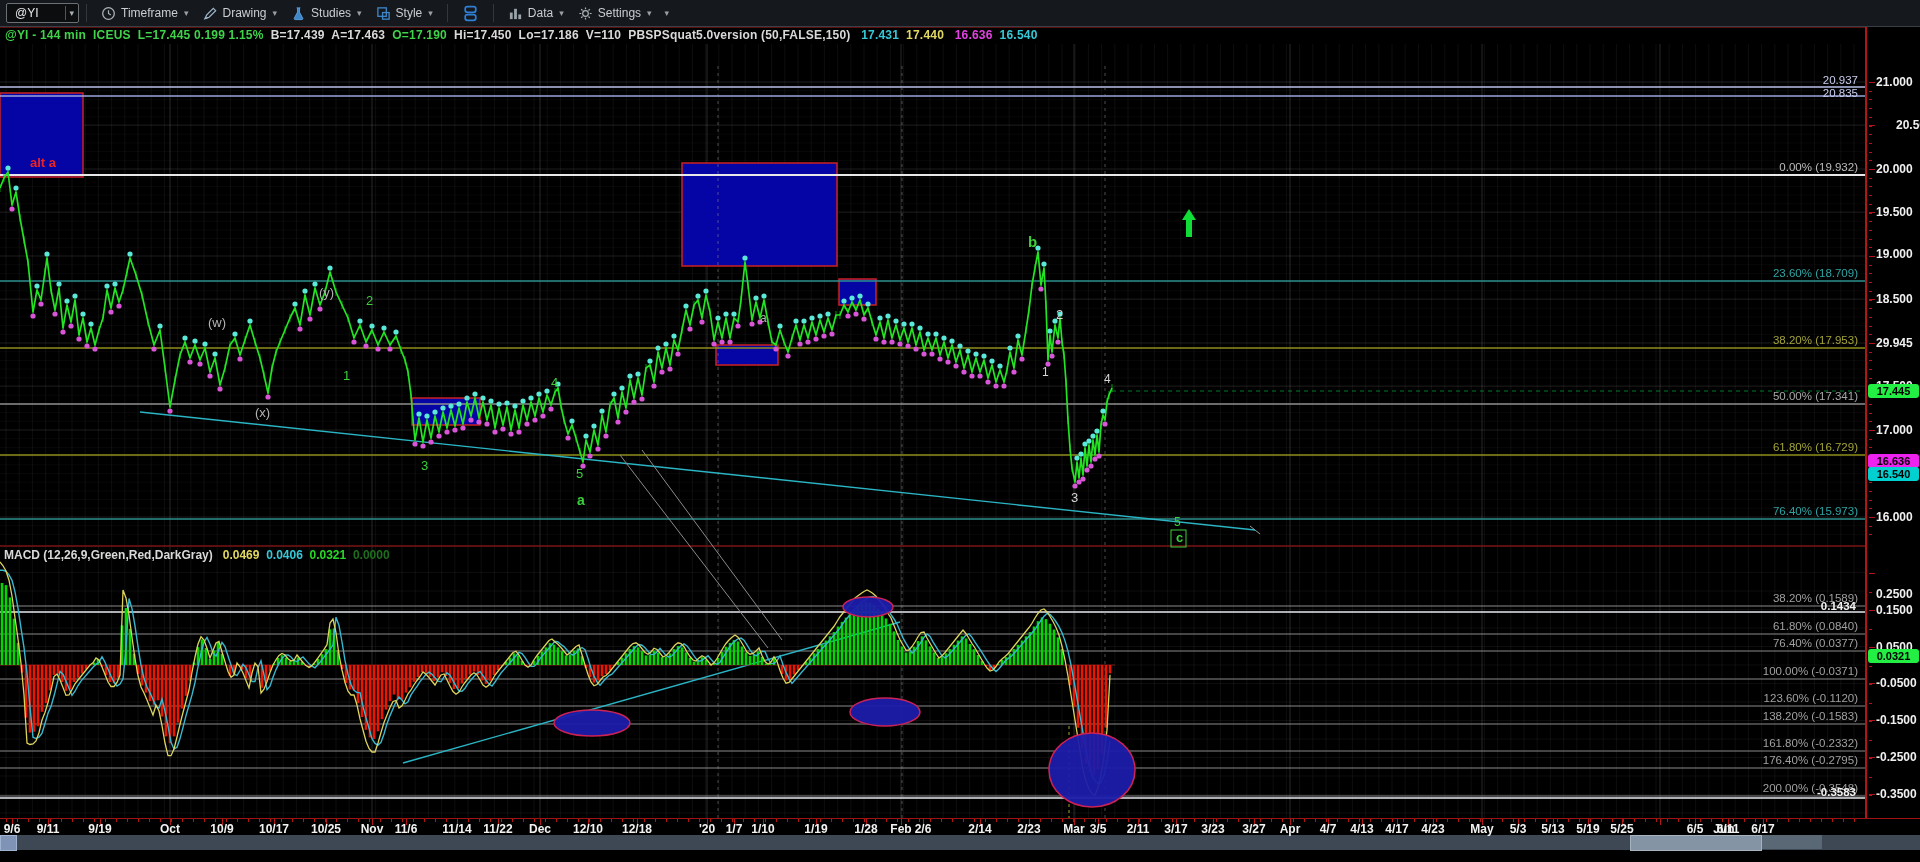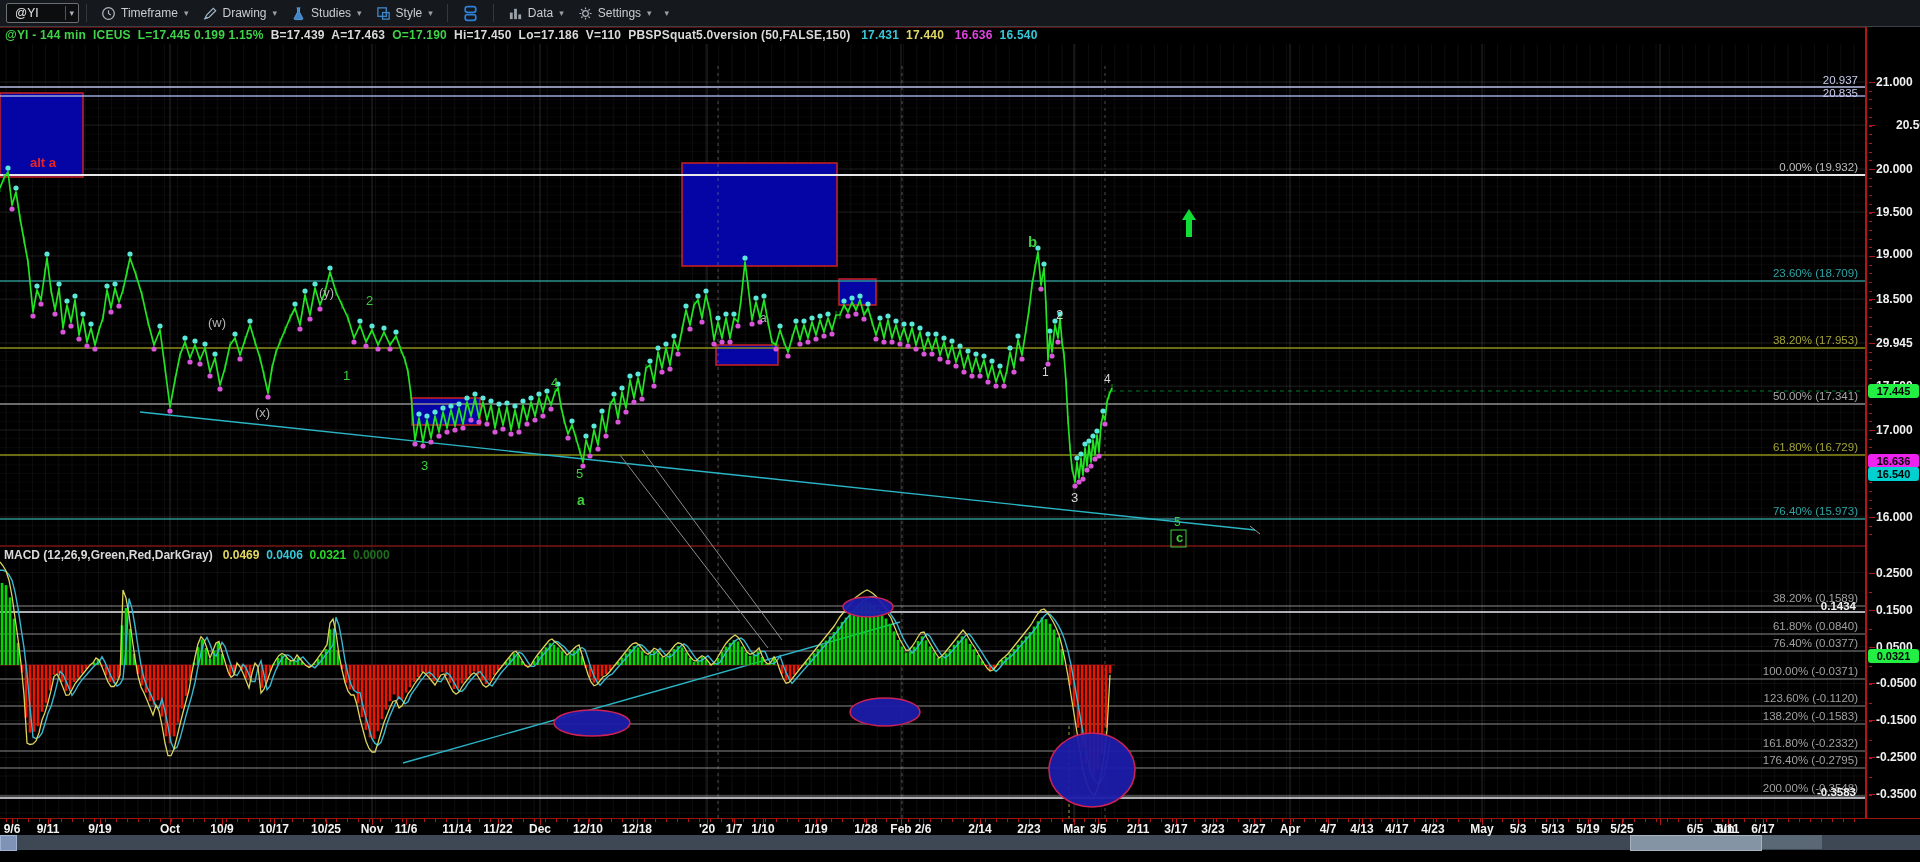--- a/index.html
+++ b/index.html
@@ -1304,21 +1304,21 @@
       <div class="ylab" style="top: 273px;">18.500</div>
       <div class="ytick" style="top: 317px; width: 6px;"></div>
       <div class="ylab" style="top: 317px;">29.945</div>
       <div class="ytick" style="top: 360px; width: 6px;"></div>
       <div class="ylab" style="top: 360px;">17.500</div>
       <div class="ytick" style="top: 404px; width: 6px;"></div>
       <div class="ylab" style="top: 404px;">17.000</div>
       <div class="ytick" style="top: 491px; width: 6px;"></div>
       <div class="ylab" style="top: 491px;">16.000</div>
       <div class="ytick" style="top: 547px; width: 6px;"></div>
-      <div class="ylab" style="top: 547px;">0.2500</div>
+      <div class="ylab" style="top: 568px;">0.2500</div>
       <div class="ytick" style="top: 584px; width: 6px;"></div>
       <div class="ylab" style="top: 584px;">0.1500</div>
       <div class="ytick" style="top: 621px; width: 6px;"></div>
       <div class="ylab" style="top: 621px;">0.0500</div>
       <div class="ytick" style="top: 657px; width: 6px;"></div>
       <div class="ylab" style="top: 657px;">-0.0500</div>
       <div class="ytick" style="top: 694px; width: 6px;"></div>
       <div class="ylab" style="top: 694px;">-0.1500</div>
       <div class="ytick" style="top: 731px; width: 6px;"></div>
       <div class="ylab" style="top: 731px;">-0.2500</div>

